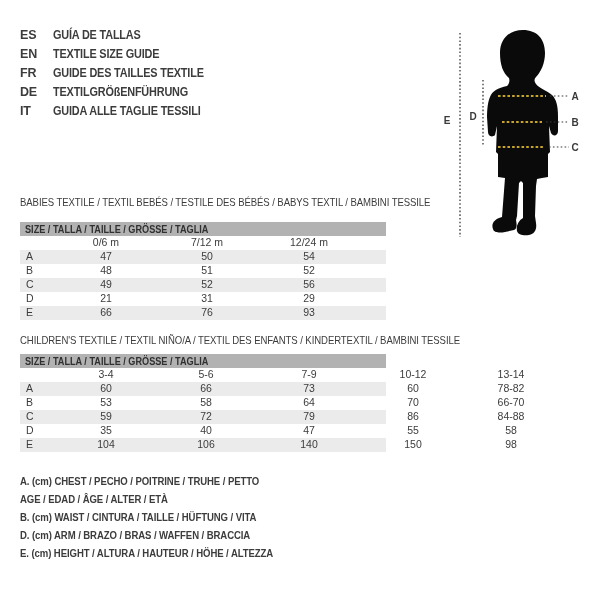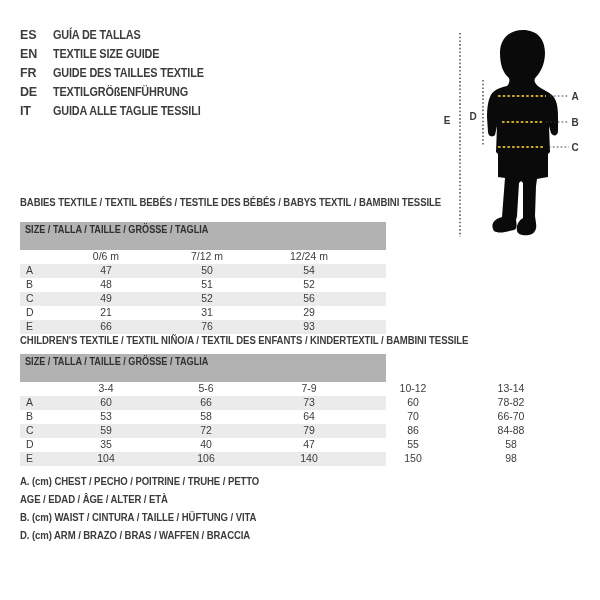--- a/index.html
+++ b/index.html
@@ -14,22 +14,22 @@
   .lang-list{position:absolute;left:20px;top:26px;list-style:none;margin:0;padding:0;}
   .lang-list li{display:flex;height:19px;line-height:19px;font-size:12.5px;font-weight:700;letter-spacing:-0.2px;}
   .lang-code{width:33px;flex:0 0 33px;}
 
   
   .figure{position:absolute;left:430px;top:20px;width:170px;height:230px;}
   .figure text{font-family:"Liberation Sans", sans-serif;font-size:10px;font-weight:700;fill:#3a3a3a;}
 
   
   .tbl{position:absolute;left:20px;width:366px;}
-  .tbl-title{position:absolute;left:20px;font-size:11px;font-weight:700;letter-spacing:-0.1px;white-space:nowrap;}
-  .tbl-bar{height:28px;line-height:14px;background:#b2b2b2;color:#303030;font-size:10.5px;font-weight:700;padding-left:5px;box-sizing:border-box;}
+  .tbl-title{position:absolute;left:20px;font-size:11px;font-weight:400;letter-spacing:-0.1px;white-space:nowrap;}
+  .tbl-bar{height:14px;line-height:14px;background:#b2b2b2;color:#303030;font-size:10.5px;font-weight:700;padding-left:5px;box-sizing:border-box;}
   .tbl-row{display:flex;height:14px;line-height:13px;font-size:10.5px;font-weight:400;gap:33px;}
   .tbl-row.alt{background:#ebebeb;}
   .cell{text-align:center;box-sizing:border-box;}
   .col-lab{flex:0 0 20px;width:20px;text-align:left;padding-left:6px;}
   .bc1{flex:0 0 66px;} .bc2{flex:0 0 70px;} .bc3{flex:0 0 68px;}
   .cc1{flex:0 0 66px;} .cc2{flex:0 0 68px;} .cc3{flex:0 0 72px;} .cc4{flex:0 0 70px;} .cc5{flex:0 0 60px;}
 
   #babies-title{top:196px;}
   #babies-table{top:222px;}
   #children-title{top:334px;}
@@ -185,15 +185,16 @@
       <span class="cell cc4">150</span>
       <span class="cell cc5">98</span>
     </div>
   </div>
 
   <div class="legend">
     <div><span class="condensed">A. (cm) CHEST / PECHO / POITRINE / TRUHE / PETTO</span></div>
     <div><span class="condensed">AGE / EDAD / ÂGE / ALTER / ETÀ</span></div>
     <div><span class="condensed">B. (cm) WAIST / CINTURA / TAILLE / HÜFTUNG / VITA</span></div>
     <div><span class="condensed">D. (cm) ARM / BRAZO / BRAS / WAFFEN / BRACCIA</span></div>
+    <div><span class="condensed">E. (cm) HEIGHT / ALTURA / HAUTEUR / HÖHE / ALTEZZA</span></div>
   </div>
 
 </div>
 
 </body></html>

